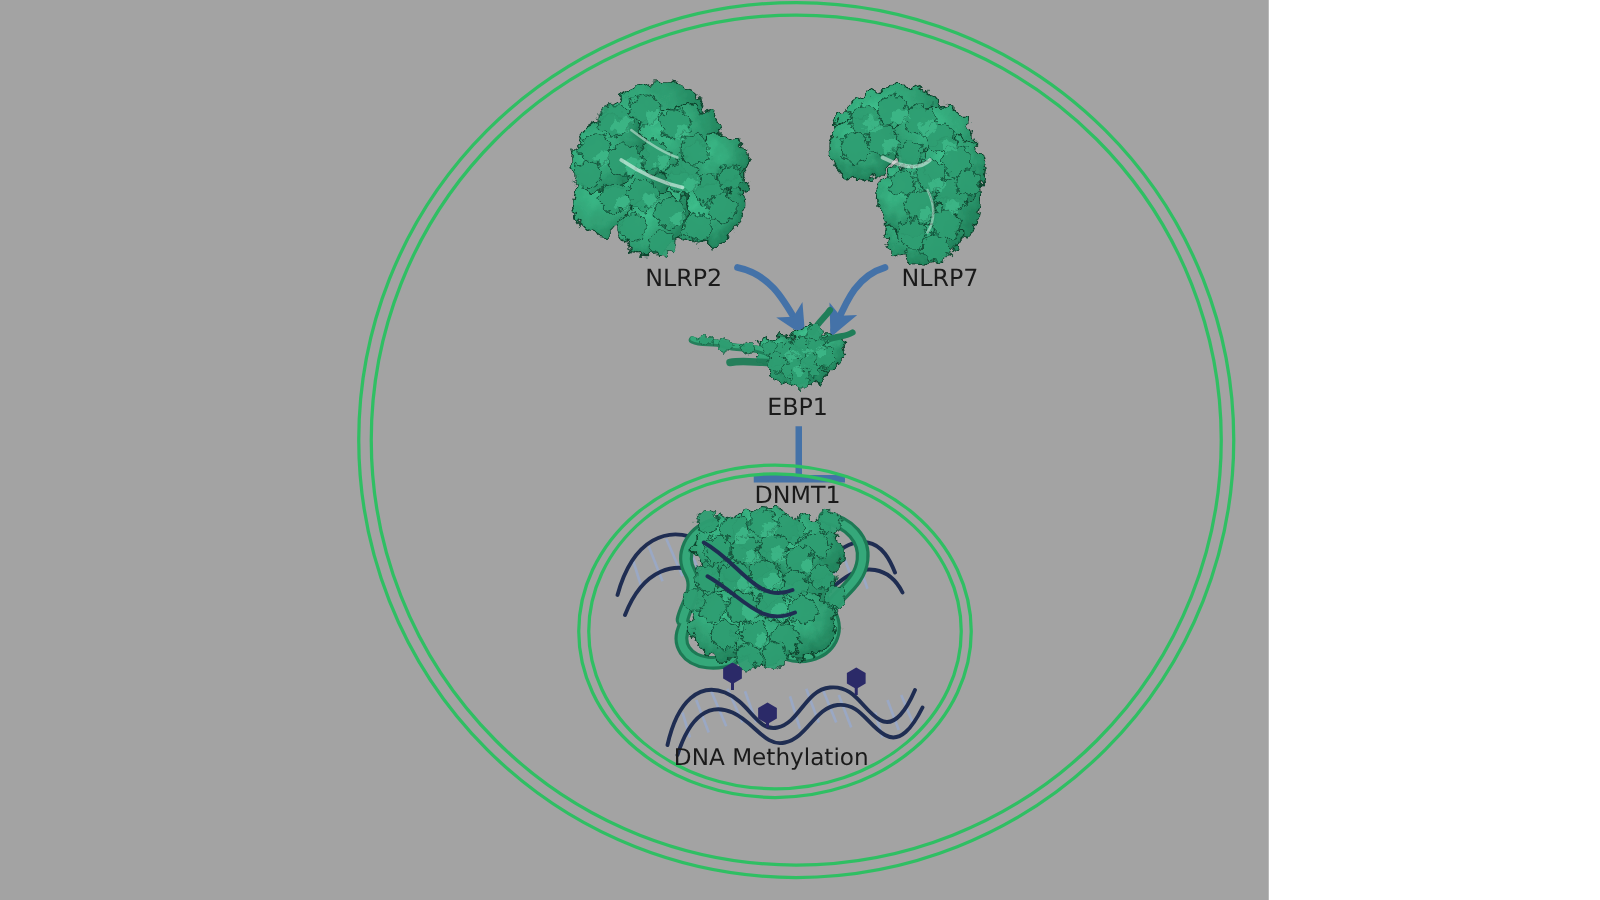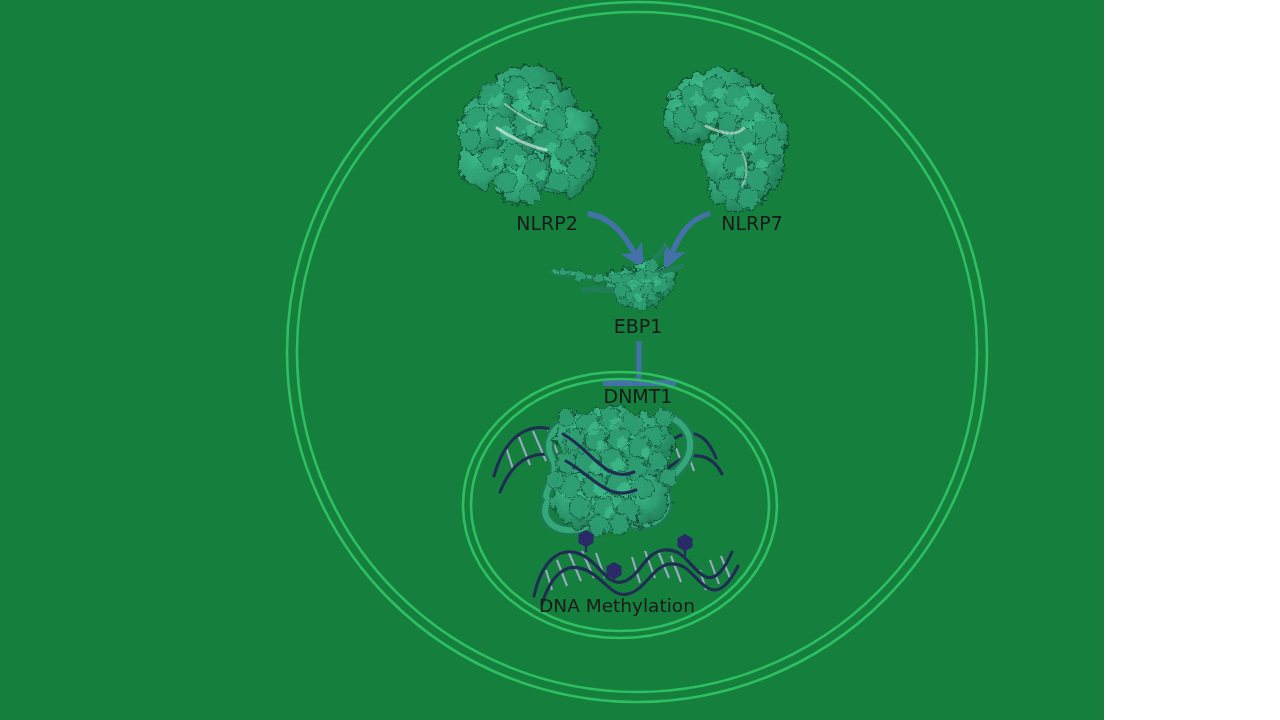--- a/index.html
+++ b/index.html
@@ -9,23 +9,23 @@
     background: #ffffff;
   }
   body {
     width: 1280px;
     height: 720px;
     overflow: hidden;
     font-family: "DejaVu Sans", "Liberation Sans", sans-serif;
   }
   #stage {
     position: relative;
-    width: 1104px;
+    width: 1015px;
     height: 720px;
-    background: #15803d;
+    background: #a3a3a3;
   }
   #diagram {
     position: absolute;
     top: 0;
     left: 0;
     width: 1280px;
     height: 720px;
   }
   .lbl {
     font-family: "DejaVu Sans", "Liberation Sans", sans-serif;

